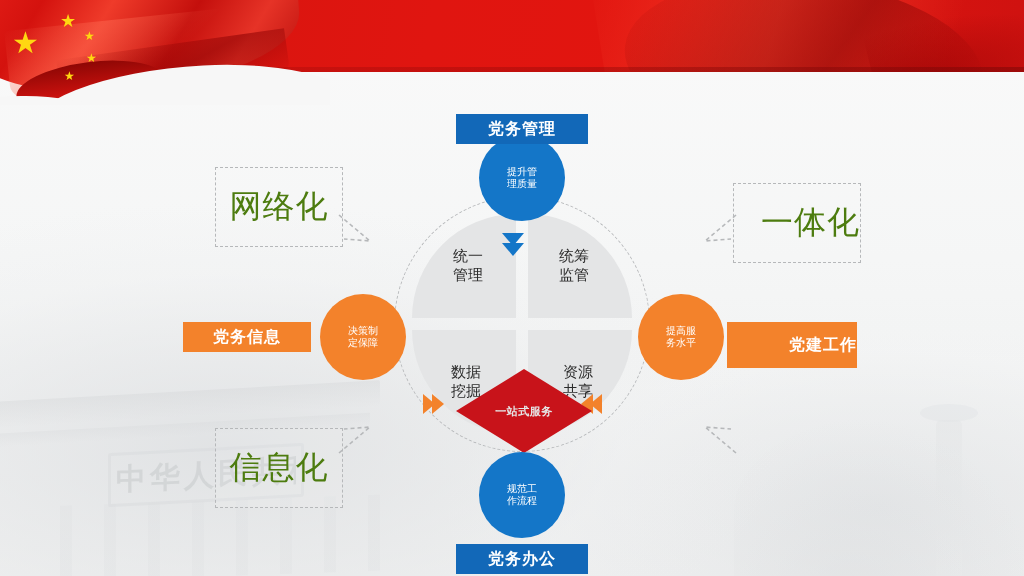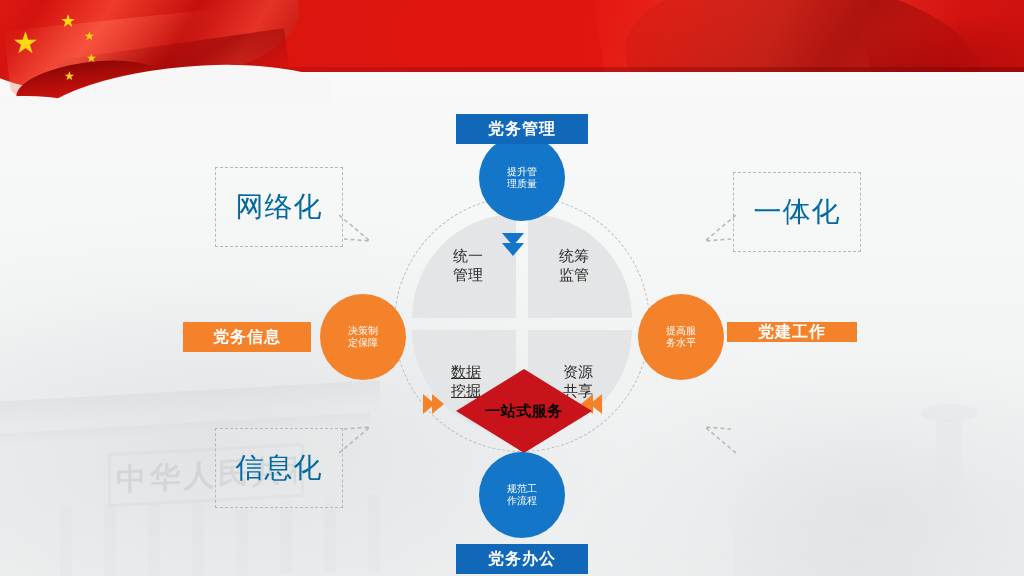--- a/index.html
+++ b/index.html
@@ -272,40 +272,40 @@
     line-height: 1.28;
     font-family: "DejaVu Sans", "Liberation Sans", sans-serif;
   }
   .quad span { display: block; }
   .q-tl { left: 0;    top: 0;    border-radius: 104px 0 0 0; font-family: Liberation Serif, serif; }
   .q-tr { right: 0;   top: 0;    border-radius: 0 104px 0 0; }
   .q-bl { left: 0;    bottom: 0; border-radius: 0 0 0 104px; }
   .q-br { right: 0;   bottom: 0; border-radius: 0 0 104px 0; }
   .q-tl .qt { margin-left: 8px; }
   .q-tr .qt { margin-right: 12px; }
-  .q-bl .qt { margin-left: 4px; text-decoration: underline; }
+  .q-bl .qt { margin-left: 4px; }
   .q-br .qt { margin-right: 4px; }
 
   
   .diamond {
     position: absolute;
     left: 456px;
     top: 297px;
     width: 136px;
     height: 84px;
     background: #c8131a;
     clip-path: polygon(50% 0%, 100% 50%, 50% 100%, 0% 50%);
     display: flex;
     align-items: center;
     justify-content: center;
     z-index: 6;
   }
   .diamond-label {
-    color: #000000;
-    font-size: 15px;
+    color: #e5e5e5;
+    font-size: 11px;
     font-weight: 700;
     letter-spacing: 0.5px;
     font-family: "DejaVu Sans", "Liberation Sans", sans-serif;
     white-space: nowrap;
   }
 
   
   .chev-group {
     position: absolute;
     display: flex;
@@ -378,43 +378,43 @@
     letter-spacing: 1px;
     font-family: "DejaVu Sans", "Liberation Sans", sans-serif;
     z-index: 8;
     white-space: nowrap;
   }
   .tag.blue   { background: #1268b8; margin-top: 14px; }
   .tag.orange { background: #f3822b; }
   .tag-top    { left: 456px; top: 28px;  width: 132px; height: 30px; }
   .tag-bottom { left: 456px; top: 458px; width: 132px; height: 30px; }
   .tag-left   { left: 183px; top: 250px; width: 128px; height: 30px; }
-  .tag-right  { left: 727px; top: 250px; width: 130px; height: 20px; }
+  .tag-right  { left: 727px; top: 250px; width: 130px; height: 46px; justify-content: flex-end; }
 
   
   .callout {
     position: absolute;
     border: 1.6px dashed #b6b8ba;
     background: rgba(255,255,255,0.08);
     display: flex;
     align-items: center;
     justify-content: center;
     width: 126px;
     height: 78px;
     z-index: 4;
   }
   .callout-label {
-    color: #0369a1;
-    font-size: 28px;
+    color: #4d7c0f;
+    font-size: 32px;
     letter-spacing: 1px;
     font-family: "DejaVu Sans", "Liberation Sans", sans-serif;
     white-space: nowrap;
   }
   .co-tl { left: 215px; top: 95px;  }
-  .co-tr { left: 733px; top: 100px;  }
+  .co-tr { left: 733px; top: 111px; justify-content: flex-end;  }
   .co-bl { left: 215px; top: 356px; }
   .co-br { left: 733px; top: 356px; }
 
   .tail {
     position: absolute;
     width: 34px;
     height: 30px;
     z-index: 4;
   }
   .tail svg { display: block; }

